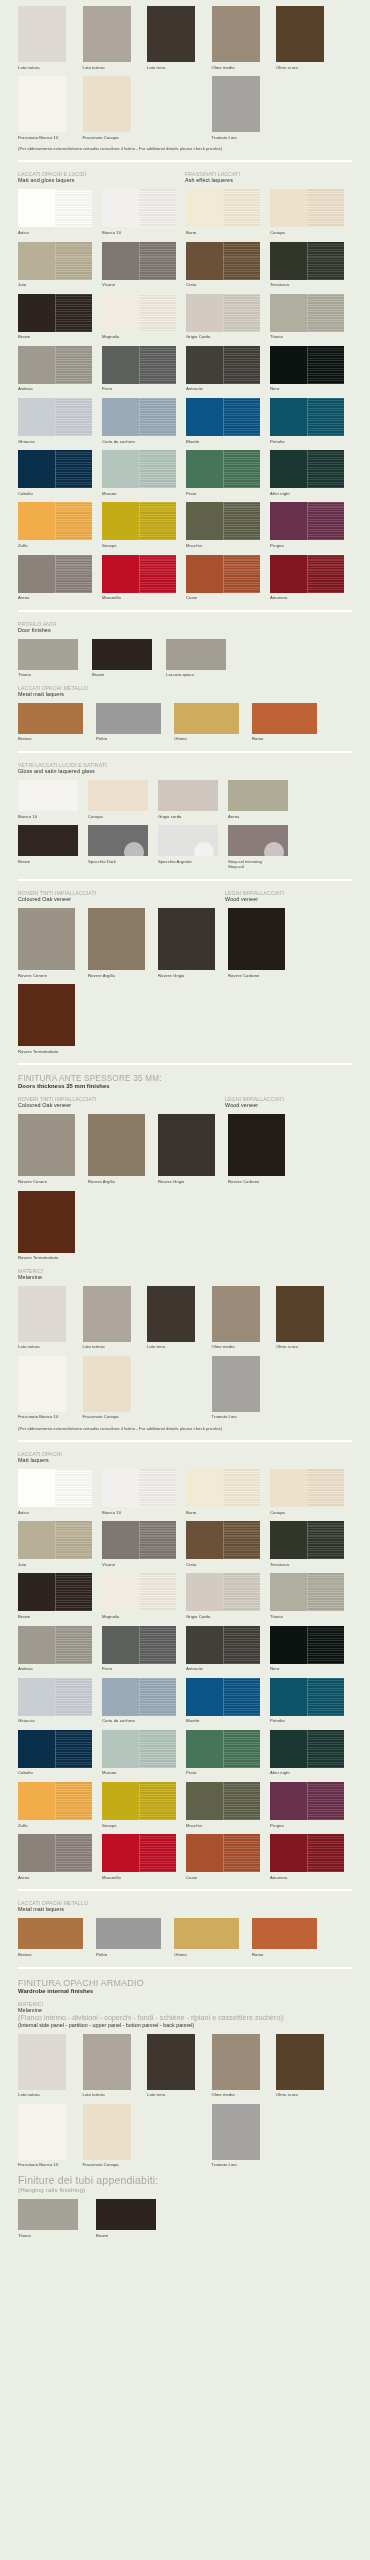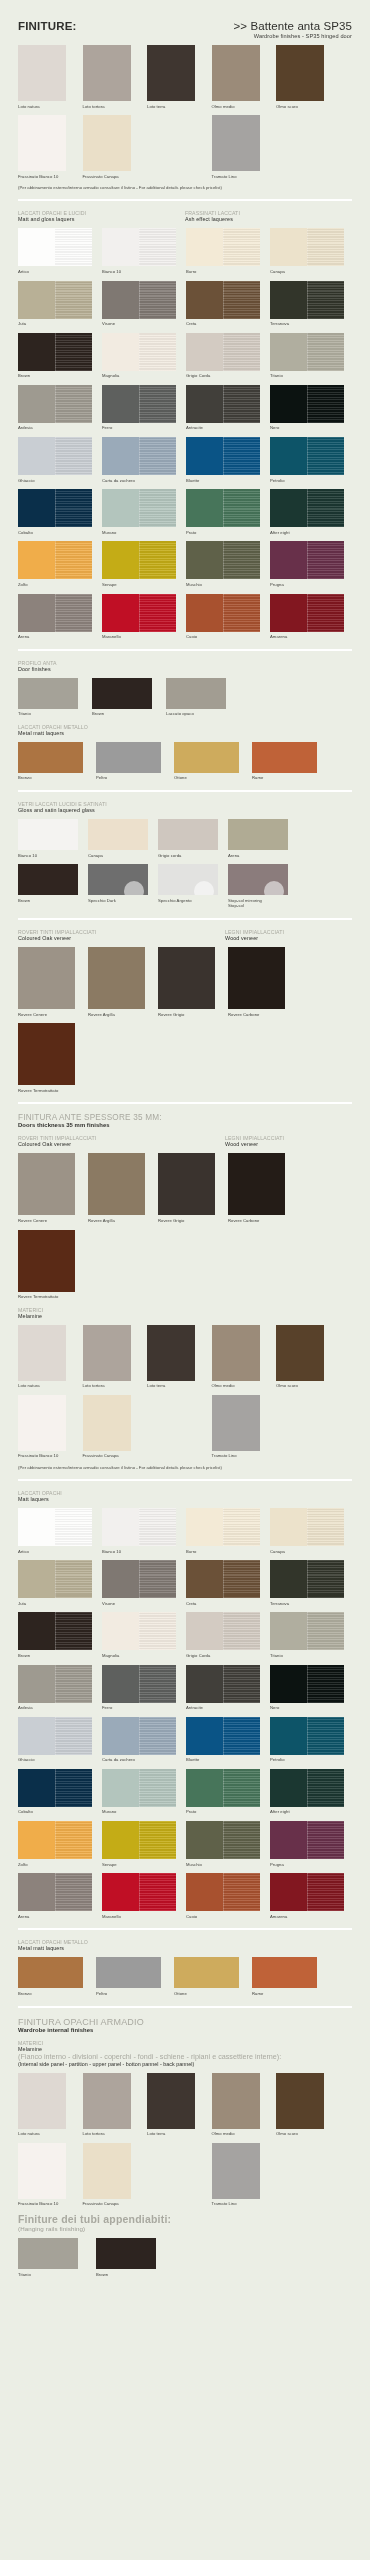--- a/index.html
+++ b/index.html
@@ -17,21 +17,21 @@
   .title-main{ font-size:11.5px; font-weight:700; letter-spacing:.2px; color:#2f2f2c; }
   .top-right{ text-align:right; }
   .title-right{ font-size:11.5px; color:#2f2f2c; font-weight:400; letter-spacing:.1px;}
   .title-right-sub{ font-size:5.6px; color:#3b3b38; margin-top:1px; letter-spacing:.1px;}
 
   .sec-it{ font-size:8.2px; color:#a9a9a0; letter-spacing:.2px; font-weight:400; }
   .sec-en{ font-size:5.9px; color:#2f2f2c; font-weight:700; letter-spacing:.05px; margin-top:0px;}
   .sub-it{ font-size:5.2px; color:#a9a9a0; letter-spacing:.1px; margin-top:7px;}
   .sub-en{ font-size:5.4px; color:#2f2f2c; letter-spacing:.1px;}
   .note{ font-size:4.3px; color:#4a4a45; margin-top:6px; letter-spacing:0px;}
-  .big-it{ font-size:10.5px; color:#a9a9a0; letter-spacing:.2px;font-weight:bold;}
+  .big-it{ font-size:10.5px; color:#a9a9a0; letter-spacing:.2px;}
   .big-en{ font-size:6.2px; color:#2f2f2c; letter-spacing:.1px;}
   .paren-it{ font-size:7.2px; color:#a9a9a0;}
   .paren-en{ font-size:5.4px; color:#2f2f2c; font-weight:400;}
 
   .rule{ height:2px; background:#ffffff; margin:9px 0 9px 0; }
 
   
   .grid{ display:flex; flex-wrap:wrap; }
   .cell{ margin-top:6px; }
   .sw{ border:0; display:block; position:relative; overflow:hidden; }
@@ -101,27 +101,20 @@
     content:""; position:absolute; right:4px; bottom:-6px; width:20px; height:20px;
     border-radius:50%; background:rgba(255,255,255,.55);
   }
   .mirror{ background-image:linear-gradient(100deg, rgba(0,0,0,.14) 0 28%, rgba(255,255,255,.30) 30% 52%, rgba(0,0,0,.05) 54% 100%); }
 </style>
 </head>
 <body>
 
 <div class="page">
 
-  <div class="top">
-    <div class="title-main">FINITURE:</div>
-    <div class="top-right">
-      <div class="title-right">&gt;&gt; Battente anta SP35</div>
-      <div class="title-right-sub">Wardrobe finishes - SP35 hinged door</div>
-    </div>
-  </div>
 
   <div class="grid mel" id="mel1">
       <div class="cell">
         <div class="sw tex-dots" style="background: rgb(222, 216, 210);"></div>
         <div class="lbl">Loto natura</div>
       </div>
       <div class="cell">
         <div class="sw tex-dots" style="background: rgb(173, 164, 156);"></div>
         <div class="lbl">Loto tortora</div>
       </div>
@@ -663,21 +656,21 @@
       </div>
     </div>
 
   <div class="rule"></div>
 
   <div>
     <div class="sec-it" style="font-size:9px">FINITURA OPACHI ARMADIO</div>
     <div class="sec-en">Wardrobe internal finishes</div>
     <div class="sub-it">MATERICI</div>
     <div class="sub-en">Melamine</div>
-    <div class="paren-it">(Fianco interno - divisioni - coperchi - fondi - schiene - ripiani e cassettiere interne):</div>
+    <div class="paren-it">(Fianco interno - divisioni - coperchi - fondi - schiene - ripiani e cassettiere zuchero):</div>
     <div class="paren-en">(Internal side panel - partition - upper panel - botton pannel - back pannel)</div>
   </div>
   <div class="grid mel" id="mel3">
       <div class="cell">
         <div class="sw tex-dots" style="background: rgb(222, 216, 210);"></div>
         <div class="lbl">Loto natura</div>
       </div>
       <div class="cell">
         <div class="sw tex-dots" style="background: rgb(173, 164, 156);"></div>
         <div class="lbl">Loto tortora</div>

